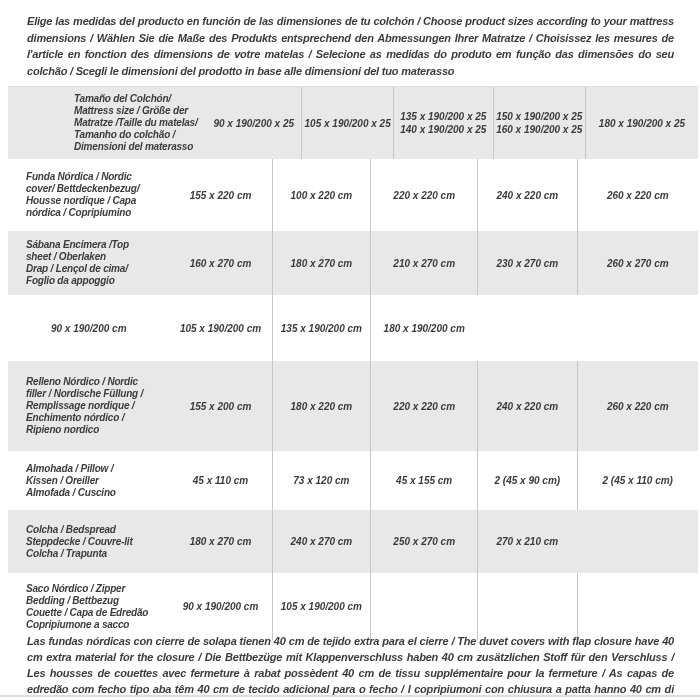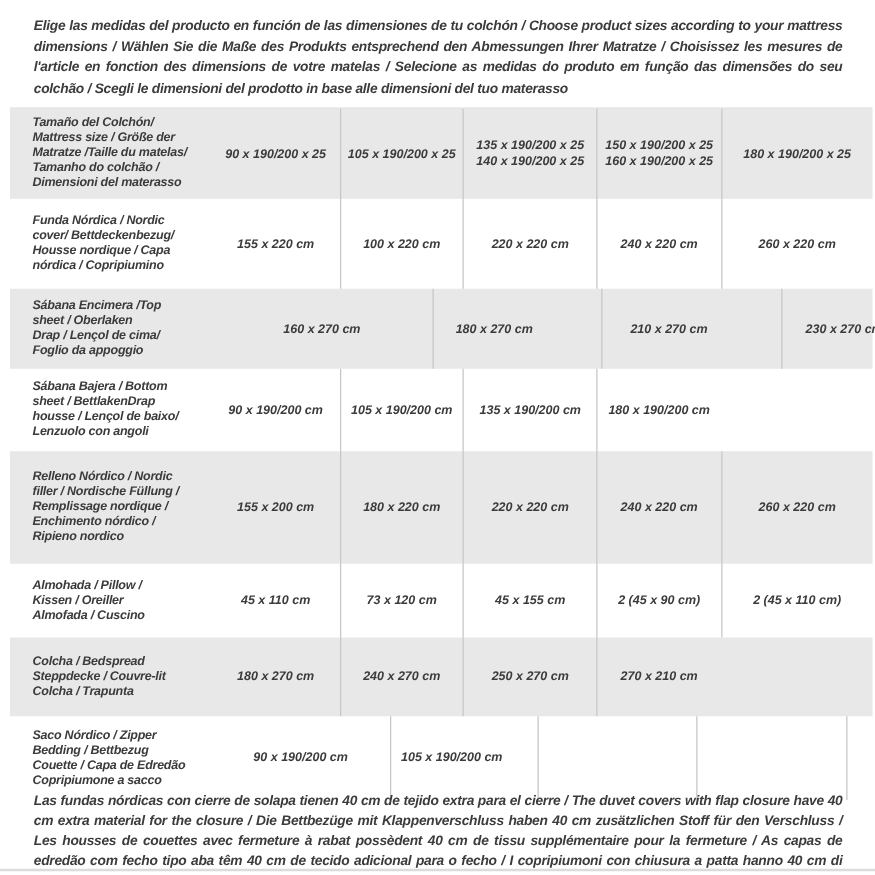--- a/index.html
+++ b/index.html
@@ -19,22 +19,22 @@
   }
   .size-table{
     position:absolute;top:86px;left:8px;right:2px;
     border-top:1px solid var(--divider);
   }
   .row{
     display:grid;
     grid-template-columns:23.4% 14.8% 14.3% 15.5% 14.4% 17.6%;
   }
   .row.alt{background:var(--alt);}
-  .r0{height:72px;}.r1{height:72px;}.r2{height:64px;gap:37px;}.r3{height:66px;}
-  .r4{height:90px;}.r5{height:59px;}.r6{height:63px;}.r7{height:67px;gap:20px;}
+  .r0{height:72px;padding-left:48px;}.r1{height:72px;}.r2{height:64px;}.r3{height:66px;}
+  .r4{height:90px;}.r5{height:59px;}.r6{height:63px;}.r7{height:67px;}
   .cell{
     display:flex;align-items:center;justify-content:center;
     font-size:10px;line-height:13px;text-align:center;
     white-space:pre-line;overflow:hidden;
   }
   .cell.label{
     justify-content:flex-start;text-align:left;
     padding-left:18px;padding-right:2px;
     font-size:10px;line-height:12px;letter-spacing:-0.2px;
   }
@@ -88,24 +88,20 @@
 Drap / Lençol de cima/
 Foglio da appoggio</div>
     <div class="cell">160 x 270 cm</div>
     <div class="cell">180 x 270 cm</div>
     <div class="cell">210 x 270 cm</div>
     <div class="cell">230 x 270 cm</div>
     <div class="cell">260 x 270 cm</div>
   </div>
 
   <div class="row r3">
-    <div class="cell label">Sábana Bajera / Bottom
-sheet / BettlakenDrap
-housse / Lençol de baixo/
-Lenzuolo con angoli</div>
     <div class="cell">90 x 190/200 cm</div>
     <div class="cell">105 x 190/200 cm</div>
     <div class="cell">135 x 190/200 cm</div>
     <div class="cell">180 x 190/200 cm</div>
   </div>
 
   <div class="row alt r4">
     <div class="cell label">Relleno Nórdico / Nordic
 filler / Nordische Füllung /
 Remplissage nordique /

